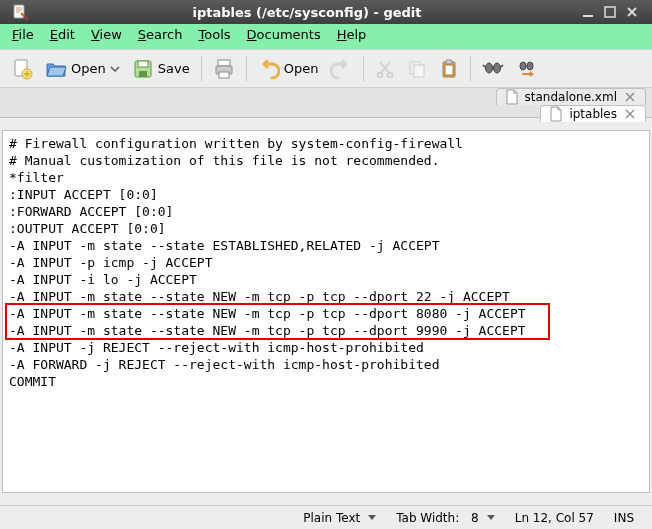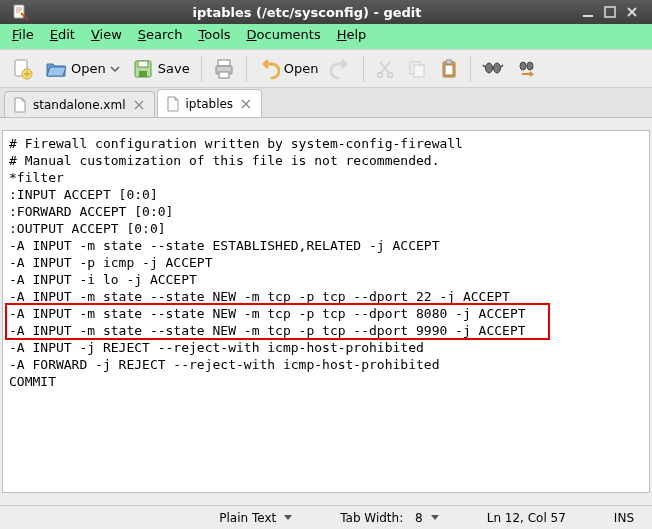--- a/index.html
+++ b/index.html
@@ -10,31 +10,31 @@
 .titlebar .winbtns { display: flex; gap: 6px; }
 .titlebar .winbtn { width: 16px; height: 16px; display: flex; align-items: center; justify-content: center; color: #ddd; font-size: 13px; cursor: pointer; }
 .menubar { background: #86efac; border-bottom: 1px solid #d0d0d0; height: 26px; display: flex; align-items: flex-start; padding: 0 4px; }
 .menubar .menu { padding: 3px 8px; cursor: pointer; font-size: 13px; }
 .menubar .menu .ul { text-decoration: underline; }
 .toolbar { background: #ededed; border-bottom: 1px solid #d0d0d0; height: 38px; display: flex; align-items: center; padding: 0 6px; gap: 2px; }
 .toolbar .tbtn { height: 30px; min-width: 30px; padding: 0 4px; display: flex; align-items: center; justify-content: center; gap: 4px; border: 1px solid transparent; border-radius: 3px; cursor: pointer; }
 .toolbar .tbtn.disabled { opacity: 0.45; cursor: default; }
 .toolbar .sep { width: 1px; height: 26px; background: #ccc; margin: 0 4px; }
 .toolbar .tlabel { font-size: 13px; }
-.tabbar { background: #e3e3e3; height: 30px; display: flex; align-items: flex-end; padding: 0 4px; border-bottom: 1px solid #bfbfbf; }
+.tabbar { background: #e3e3e3; height: 30px; display: flex; align-items: flex-end; padding: 0 4px; border-bottom: 1px solid #bfbfbf; flex-direction: column; }
 .tab { background: #eaeaea; border: 1px solid #bfbfbf; border-bottom: none; border-radius: 4px 4px 0 0; height: 26px; display: flex; align-items: center; padding: 0 8px; margin-right: 2px; gap: 6px; cursor: pointer; }
 .tab.active { background: #fff; height: 28px; position: relative; z-index: 2; }
 .tab .doc-icon { width: 14px; height: 16px; }
 .tab .tlabel { font-size: 12px; }
 .tab .close { width: 14px; height: 14px; display: flex; align-items: center; justify-content: center; font-size: 12px; color: #777; cursor: pointer; }
 .editor { flex: 1; background: #fff; border: 1px solid #bfbfbf; margin: 12px 2px; overflow: auto; position: relative; }
 .editor pre { font-family: "DejaVu Sans Mono","Liberation Mono", monospace; font-size: 13px; line-height: 17px; padding: 4px 6px; white-space: pre; }
 .editor .line { display: block; }
 .editor .boxed { position: absolute; border: 2px solid #e00000; pointer-events: none; }
-.statusbar { height: 24px; background: #ededed; border-top: 1px solid #ccc; display: flex; align-items: center; padding: 0 8px; font-size: 12px; gap: 28px; }
+.statusbar { height: 24px; background: #ededed; border-top: 1px solid #ccc; display: flex; align-items: center; padding: 0 8px; font-size: 12px; }
 .statusbar .sp { flex: 1; }
 .statusbar .item { padding: 0 10px; display: flex; align-items: center; gap: 4px; }
 .statusbar .drop::after { content: ""; display: inline-block; border-left: 4px solid transparent; border-right: 4px solid transparent; border-top: 5px solid #555; margin-left: 4px; }
 svg { display: block; }
 </style>
 </head>
 <body>
 
 <div class="titlebar">
   <span class="icon">

